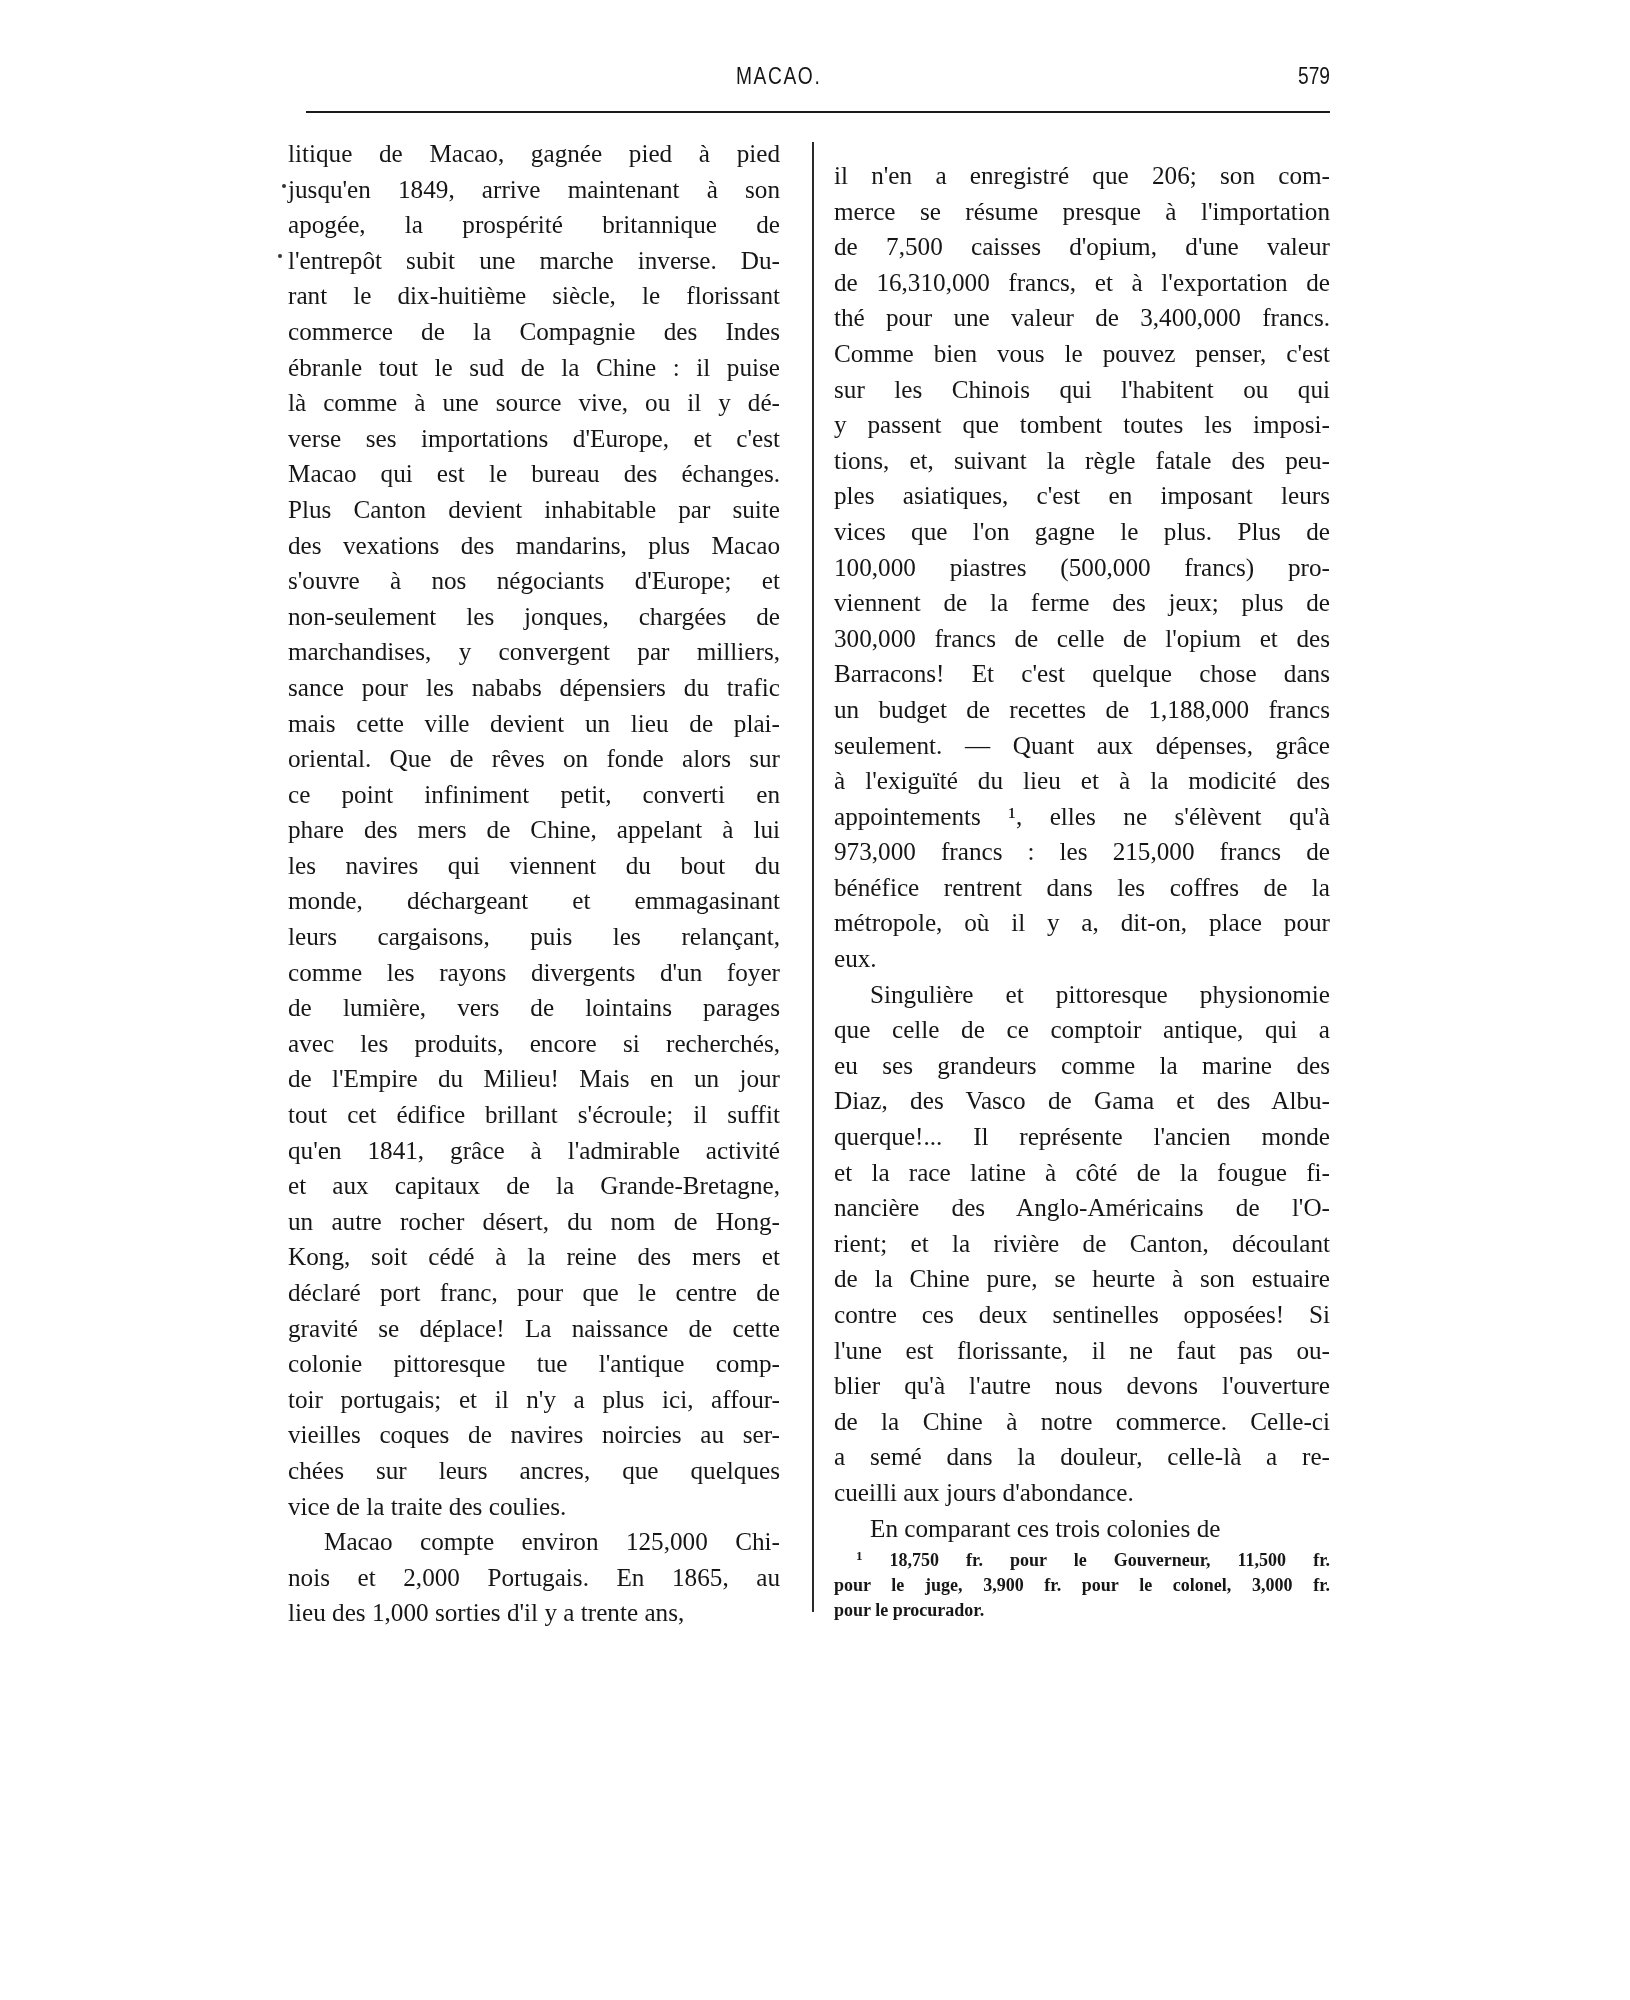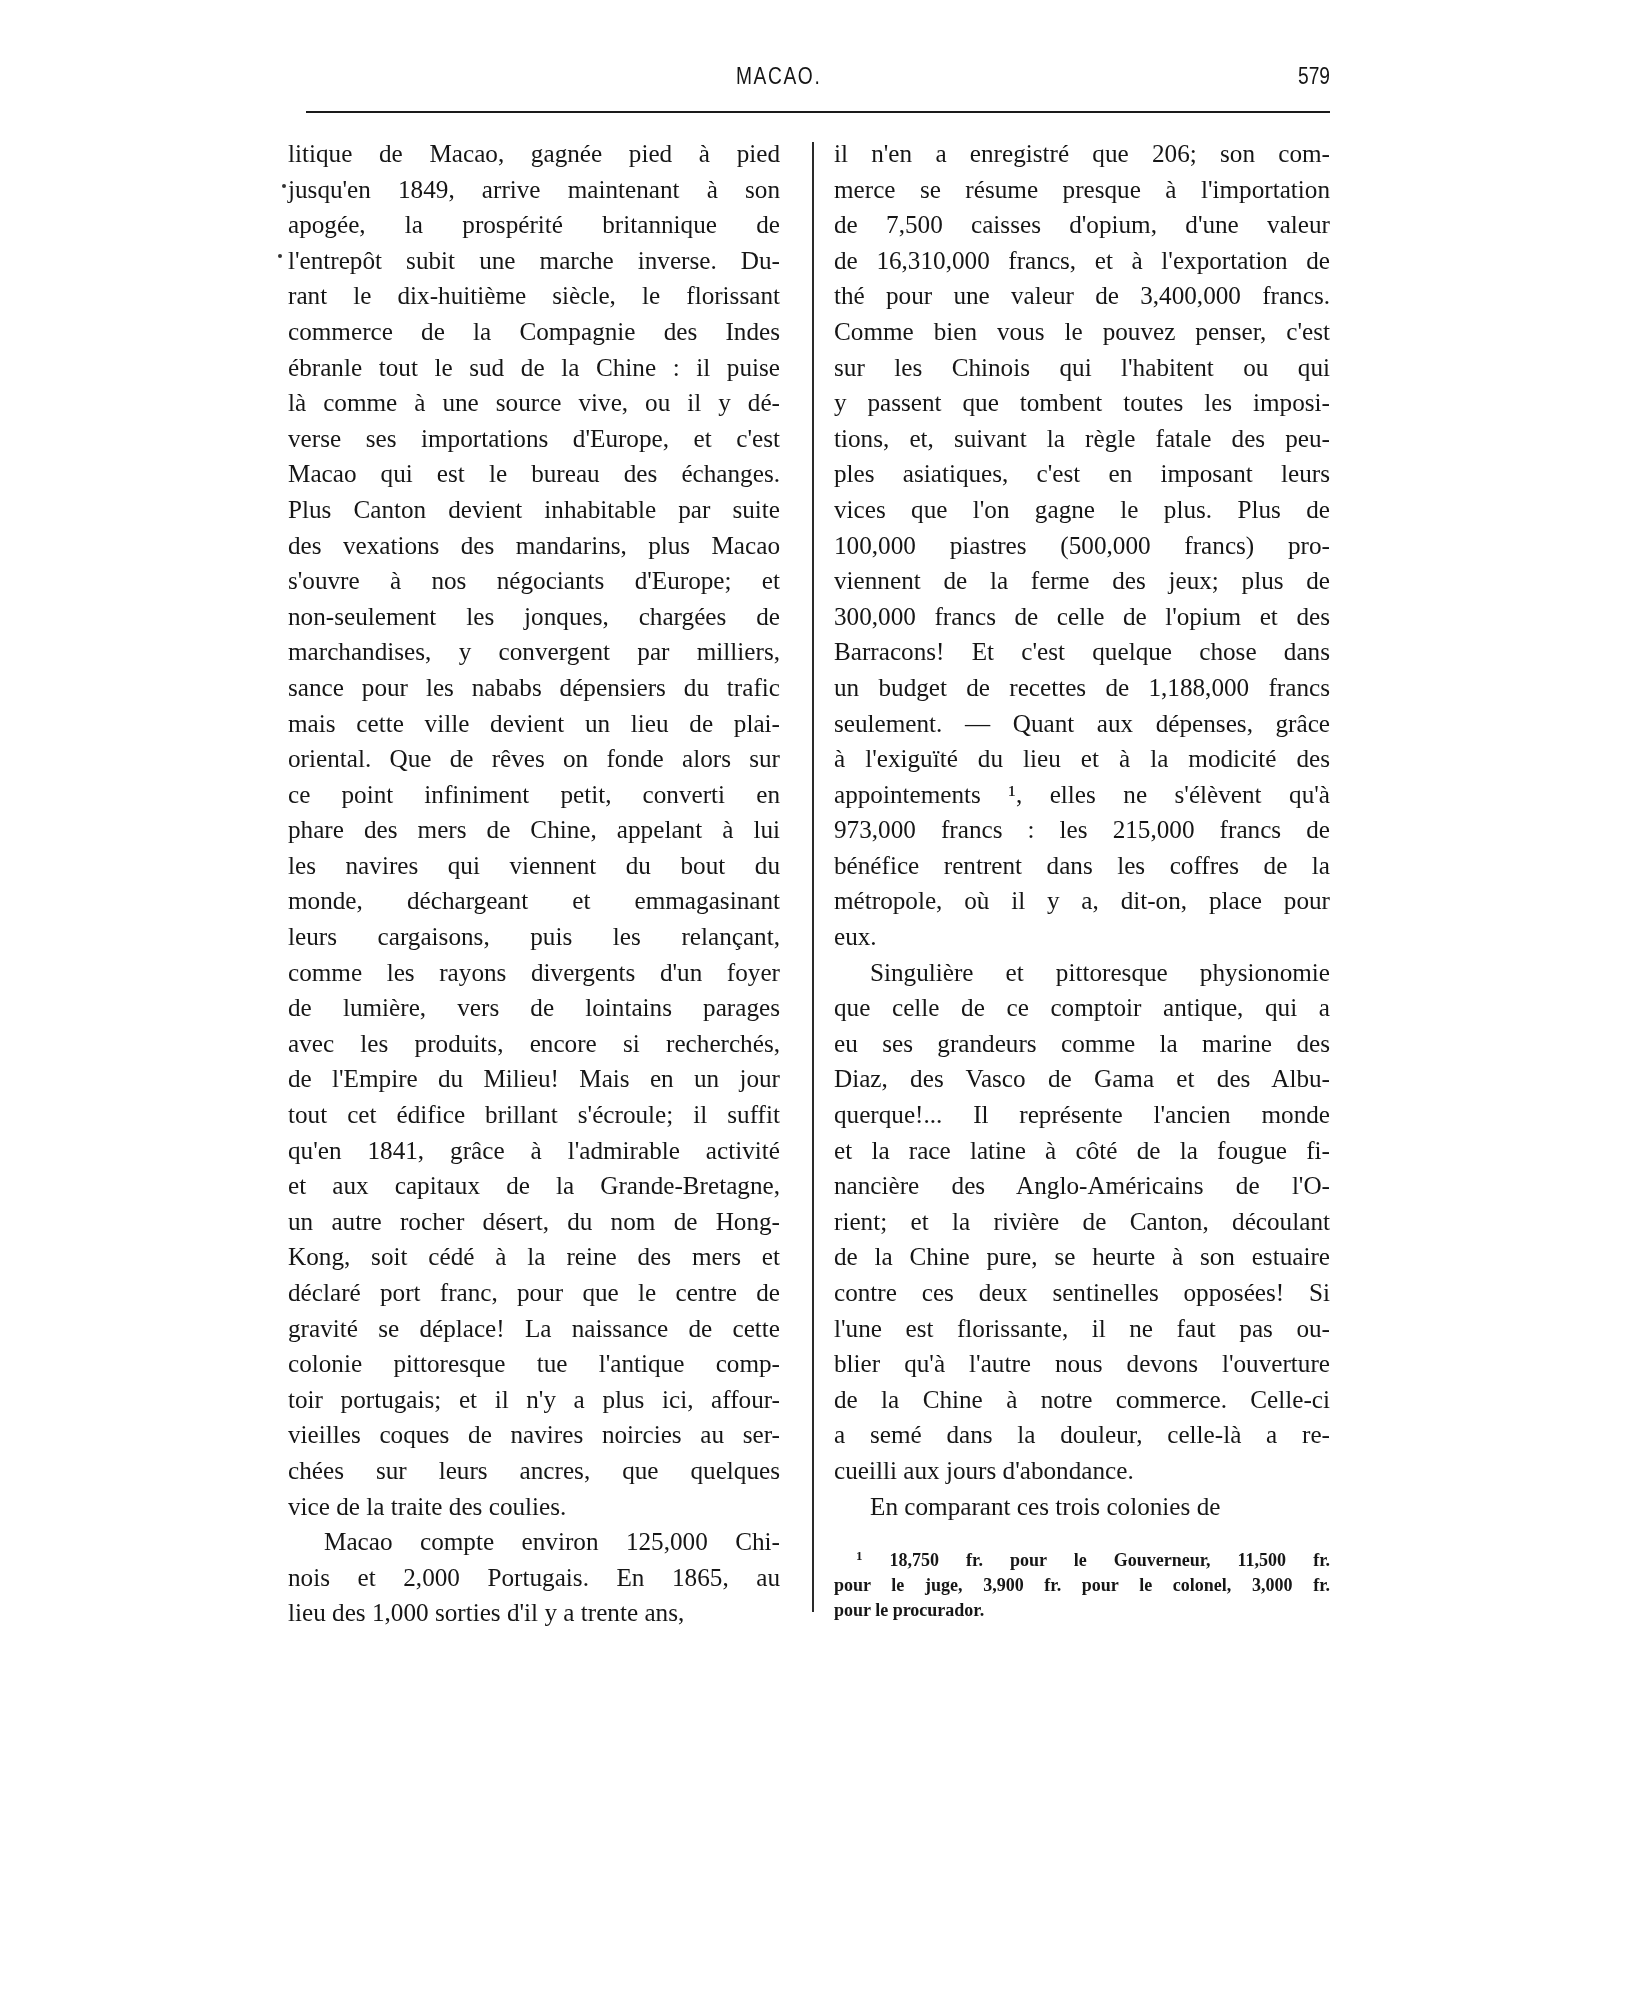--- a/index.html
+++ b/index.html
@@ -9,21 +9,21 @@
 
   .running-head { position: absolute; top: 62px; left: 306px; width: 1024px; height: 40px; text-align: center; }
   .running-title { position: absolute; left: 430px; top: 0; font-size: 24px; letter-spacing: 2px;
                    font-family: "Liberation Sans Narrow", "Liberation Sans", sans-serif; transform: scaleX(0.8); transform-origin: left top; }
   .page-number { position: absolute; right: 0; top: 0; font-size: 24px;
                  font-family: "Liberation Sans", sans-serif; transform: scaleX(0.8); transform-origin: right top; }
   .head-rule { position: absolute; left: 306px; top: 111px; width: 1024px; height: 2px; background: #1a1a1a; }
 
   .col { position: absolute; top: 136px; font-size: 25.2px; line-height: 35.6px; }
   .col-left { left: 288px; width: 492px; }
-  .col-right { left: 834px; width: 496px; }
+  .col-right { left: 834px; width: 496px; margin-top: 22px; }
   .line { display: block; white-space: nowrap; text-align: justify; text-align-last: justify; height: 35.6px; overflow: visible; }
   .line.last { text-align-last: left; }
   .line.indent { padding-left: 36px; }
 
   .divider { position: absolute; left: 812px; top: 142px; width: 2px; height: 1470px; background: #2a2a2a; }
 
   .footnotes { position: absolute; left: 834px; top: 1548px; width: 496px; font-size: 18px; line-height: 25px; font-weight: bold; }
   .footnotes .line { height: 25px; }
   .footnotes .fn-first { padding-left: 22px; }
   sup.fnmark { font-size: 13px; vertical-align: 6px; line-height: 0; }

